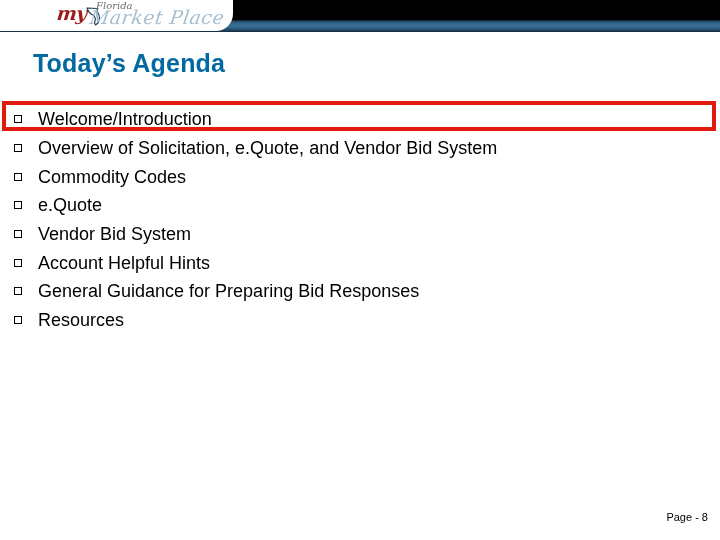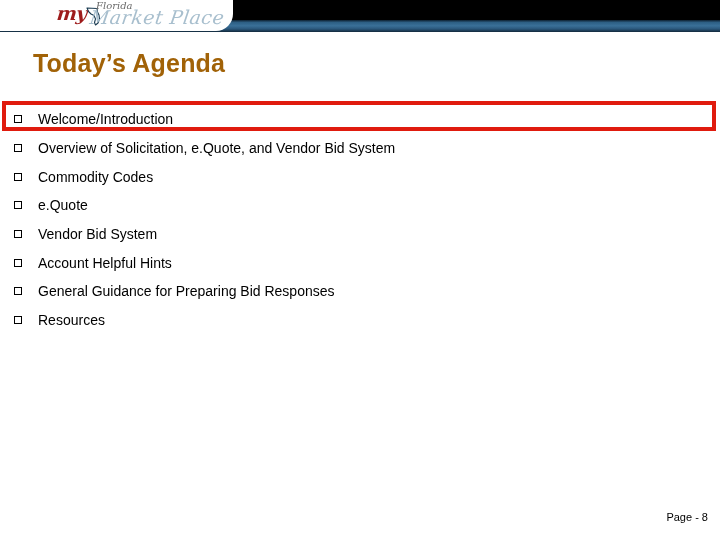--- a/index.html
+++ b/index.html
@@ -110,21 +110,21 @@
   }
 
   
   #slide-title {
     position: absolute;
     left: 33px;
     top: 48px;
     font-size: 25px;
     line-height: 30px;
     font-weight: bold;
-    color: #a16207;
+    color: #0369a1;
     letter-spacing: 0.2px;
     white-space: nowrap;
   }
 
   
   #agenda-list {
     position: absolute;
     left: 0;
     top: 105px;
     width: 720px;
@@ -144,21 +144,21 @@
     height: 8px;
     border: 1.4px solid #000000;
     box-sizing: border-box;
     background: transparent;
   }
   .agenda-text {
     position: absolute;
     left: 38px;
     top: 50%;
     transform: translateY(-50%);
-    font-size: 14px;
+    font-size: 18px;
     line-height: 20px;
     color: #000000;
     white-space: nowrap;
   }
 
   
   #highlight-box {
     position: absolute;
     left: 2px;
     top: 101px;

